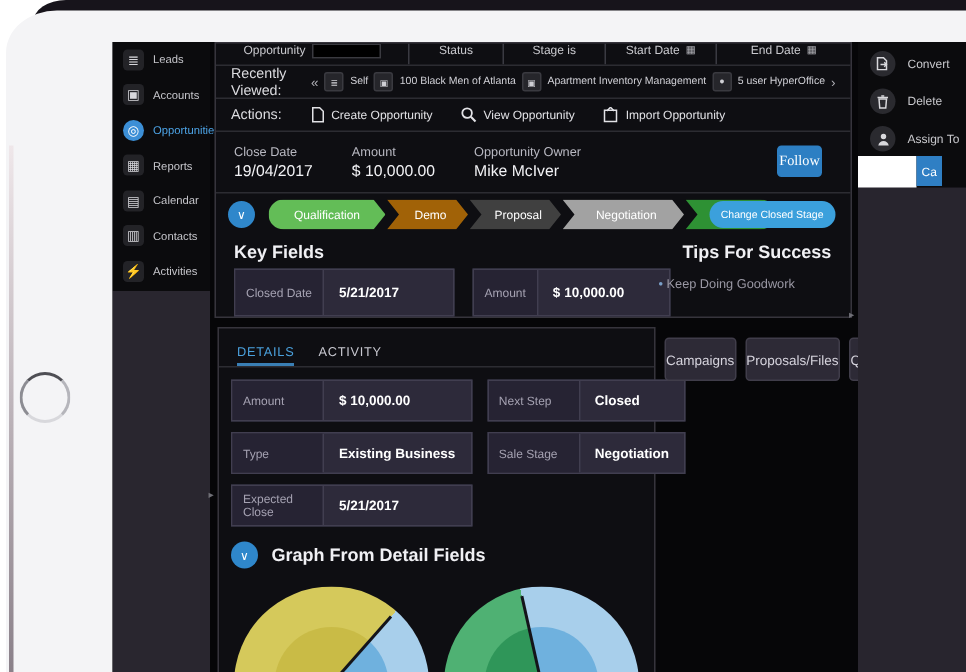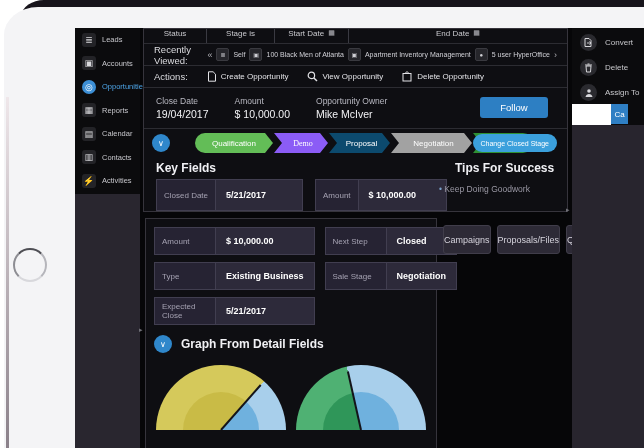--- a/index.html
+++ b/index.html
@@ -46,27 +46,27 @@
   .rv-next{margin-left:auto;}
   .actions-row{height:21px;display:flex;align-items:center;border-bottom:1px solid #2c2c32;
                padding:0 10px;gap:7px;}
   .act-item{display:flex;align-items:center;gap:4px;margin-left:12px;cursor:pointer;}
   .act-label{font-size:8px;color:#e2e2e6;white-space:nowrap;}
   .summary-row{height:40px;display:flex;align-items:center;border-bottom:1px solid #2c2c32;
                padding:0 12px;position:relative;}
   .sum-field{margin-right:26px;}
   .sum-label{font-size:8.5px;color:#b9b9c2;}
   .sum-value{font-size:10.5px;color:#f2f2f5;margin-top:2px;}
-  .follow-btn{position:absolute;right:19px;top:9px;width:68px;height:21px;background:#2d7fc3;
+  .follow-btn{position:absolute;right:19px;top:9px;width:30px;height:21px;background:#2d7fc3;
               border-radius:3px;color:#fff;font-size:9.5px;display:flex;align-items:center;
-              justify-content:center;cursor:pointer;}
+              justify-content:center;cursor:pointer;font-family:Liberation Serif, serif;}
   .pipeline-row{height:28px;display:flex;align-items:center;padding-left:8px;position:relative;}
   .circ-btn{width:18px;height:18px;border-radius:50%;background:#2f87cb;color:#fff;font-size:8px;
             display:flex;align-items:center;justify-content:center;cursor:pointer;flex:0 0 auto;}
-  .stages{display:flex;margin-left:25px;}
+  .stages{display:flex;margin-left:9px;}
   .stage{height:20px;display:flex;align-items:center;justify-content:center;color:#fff;
          font-size:8px;margin-right:1px;}
   .stage.first{border-radius:10px 0 0 10px;
     clip-path:polygon(0 0,calc(100% - 8px) 0,100% 50%,calc(100% - 8px) 100%,0 100%);}
   .stage.mid{clip-path:polygon(0 0,calc(100% - 8px) 0,100% 50%,calc(100% - 8px) 100%,0 100%,8px 50%);
              padding-left:4px;}
   .stage.last{border-radius:0 10px 10px 0;
     clip-path:polygon(0 0,100% 0,100% 100%,0 100%,8px 50%);padding-left:4px;}
   .pill-btn{position:absolute;right:10px;top:5px;height:18px;border-radius:9px;background:#3ba0dc;
             color:#fff;font-size:7px;display:flex;align-items:center;padding:0 8px;cursor:pointer;}
@@ -162,20 +162,24 @@
       </div>
     <div class="sb-item">
       <span class="sb-ic">⚡</span>
       <span class="sb-label">Activities</span>
       </div>
   </div>
   <div class="sidebar-lower"></div>
 
   <div class="main-top">
     <div class="filter-row">
+      <div class="f-cell" style="width:128px">
+        <span class="f-label">Opportunity</span>
+        <span class="f-input"></span>
+        </div>
       <div class="f-cell" style="width:62px">
         <span class="f-label">Status</span>
         </div>
       <div class="f-cell" style="width:67px">
         <span class="f-label">Stage is</span>
         </div>
       <div class="f-cell" style="width:73px">
         <span class="f-label">Start Date</span>
         <span class="f-cal">▦</span>
         </div>
@@ -220,21 +224,21 @@
             <circle cx="4.4" cy="4.4" r="3.2" fill="none" stroke="#e2e2e6" stroke-width="1.2"></circle>
             <line x1="6.9" y1="6.9" x2="10" y2="10" stroke="#e2e2e6" stroke-width="1.4"></line>
           </svg>
         <span class="act-label">View Opportunity</span>
         </span>
       <span class="act-item">
         <svg class="ic" width="11" height="11" viewBox="0 0 11 11">
             <rect x="1" y="2.5" width="8" height="7.5" fill="none" stroke="#e2e2e6" stroke-width="1"></rect>
             <path d="M5 .5l2.5 2.5M5 .5L2.5 3" stroke="#e2e2e6" stroke-width="1" fill="none"></path>
           </svg>
-        <span class="act-label">Delete Opportunity</span>
+        <span class="act-label">Import Opportunity</span>
         </span>
     </div>
 
     <div class="summary-row">
       <div class="sum-field">
         <div class="sum-label">Close Date</div>
         <div class="sum-value">19/04/2017</div>
         </div>
       <div class="sum-field">
         <div class="sum-label">Amount</div>
@@ -246,24 +250,24 @@
         </div>
       <div class="follow-btn">Follow</div>
     </div>
 
     <div class="pipeline-row">
       <div class="circ-btn">∨</div>
       <div class="stages">
         <div class="stage first" style="width: 78px; background: rgb(99, 189, 87);">
             <span>Qualification</span>
           </div>
-        <div class="stage mid" style="width: 50px; background: #8b5cf6; font-family: Liberation Serif, serif;">
+        <div class="stage mid" style="width: 50px; background: #a16207;">
             <span>Demo</span>
           </div>
-        <div class="stage mid" style="width: 57px; background: #0c4a6e;">
+        <div class="stage mid" style="width: 57px; background: #404040;">
             <span>Proposal</span>
           </div>
         <div class="stage mid" style="width: 77px; background: rgb(162, 162, 162);">
             <span>Negotiation</span>
           </div>
         <div class="stage last" style="width: 56px; background: rgb(46, 145, 52);">
             <span>Closed</span>
           </div>
       </div>
       <div class="pill-btn">Change Closed Stage</div>
@@ -282,20 +286,24 @@
           </div>
       </div>
       <div class="tips">
         <div class="sec-title tips-title">Tips For Success</div>
         <div class="tip-item"><span class="tip-bullet">•</span> <span>Keep Doing Goodwork</span></div>
       </div>
     </div>
   </div>
 
   <div class="details">
+    <div class="tabs">
+      <div class="tab active">DETAILS</div>
+      <div class="tab">ACTIVITY</div>
+    </div>
     <div class="dgrid">
       <div class="fbox">
         <span class="fbox-label">Amount</span>
         <span class="fbox-value">$ 10,000.00</span>
         </div>
       <div class="fbox">
         <span class="fbox-label">Next Step</span>
         <span class="fbox-value">Closed</span>
         </div>
       <div class="fbox">

